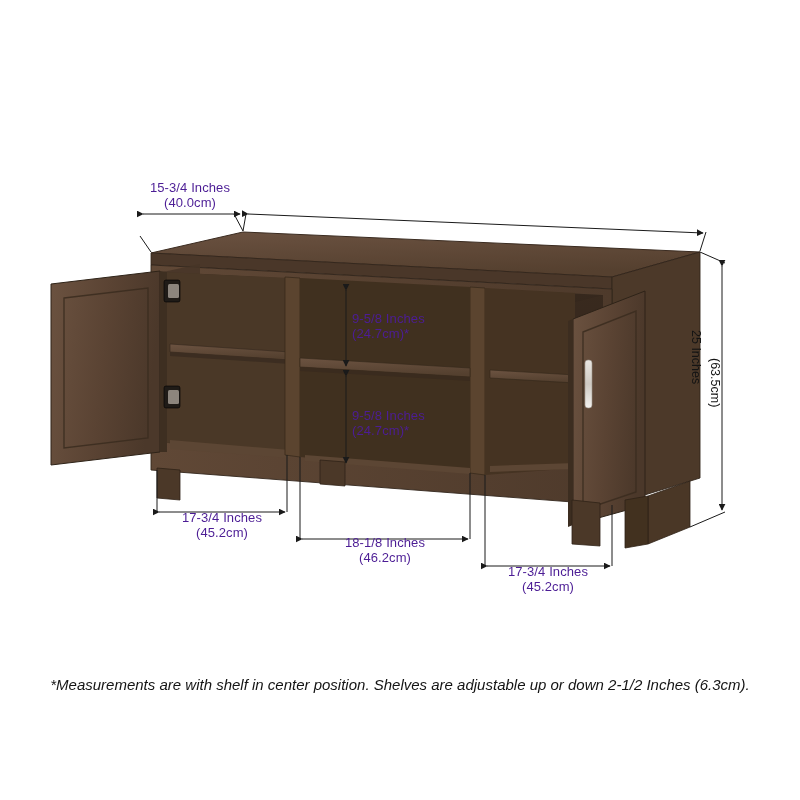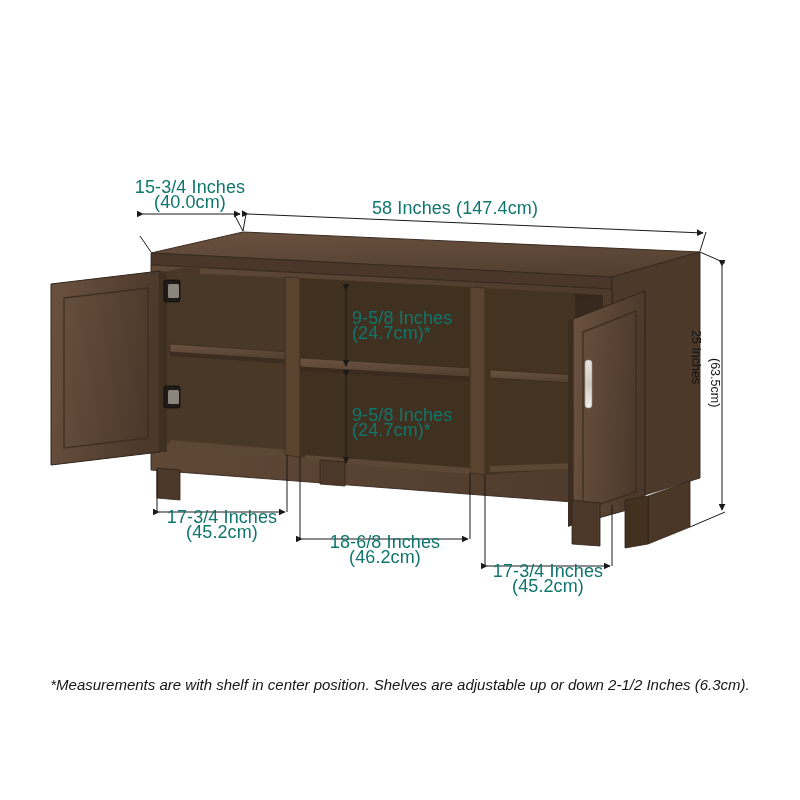--- a/index.html
+++ b/index.html
@@ -24,24 +24,24 @@
   }
   svg#diagram {
     position: absolute;
     left: 0;
     top: 0;
     width: 800px;
     height: 800px;
   }
   .dim-label {
     position: absolute;
-    font-size: 18px;
+    font-size: 13px;
     line-height: 15px;
     text-align: center;
-    color: #0f766e;
+    color: #4c1d95;
     white-space: nowrap;
     letter-spacing: 0.1px;
   }
   .dim-label span {
     display: block;
   }
   .footnote {
     position: absolute;
     left: 0;
     width: 800px;
@@ -195,23 +195,20 @@
       <line x1="612" y1="505" x2="612" y2="566"></line>
       <line x1="487" y1="566" x2="610" y2="566" marker-start="url(#arrStart)" marker-end="url(#arrEnd)"></line>
     </g>
   </svg>
 
   <div class="dim-label" style="left:115px; top:180px; width:150px;">
     <span>15-3/4 Inches</span>
     <span>(40.0cm)</span>
   </div>
 
-  <div class="dim-label" style="left:345px; top:201px; width:220px;">
-    <span>58 Inches (147.4cm)</span>
-  </div>
 
   <div class="vert-label" style="left:703px; top:330px; width:120px; transform: rotate(90deg); transform-origin: 0 0;">
     <span>25 Inches</span>
   </div>
   <div class="vert-label" style="left:722px; top:358px; width:120px; transform: rotate(90deg); transform-origin: 0 0;">
     <span>(63.5cm)</span>
   </div>
 
   <div class="dim-label" style="left:352px; top:311px; width:150px; text-align:left;">
     <span>9-5/8 Inches</span>
@@ -222,21 +219,21 @@
     <span>9-5/8 Inches</span>
     <span>(24.7cm)*</span>
   </div>
 
   <div class="dim-label" style="left:147px; top:510px; width:150px;">
     <span>17-3/4 Inches</span>
     <span>(45.2cm)</span>
   </div>
 
   <div class="dim-label" style="left:310px; top:535px; width:150px;">
-    <span>18-6/8 Inches</span>
+    <span>18-1/8 Inches</span>
     <span>(46.2cm)</span>
   </div>
 
   <div class="dim-label" style="left:473px; top:564px; width:150px;">
     <span>17-3/4 Inches</span>
     <span>(45.2cm)</span>
   </div>
 
   <div class="footnote" style="top:676px;">*Measurements are with shelf in center position. Shelves are adjustable up or down 2-1/2 Inches (6.3cm).</div>
 

